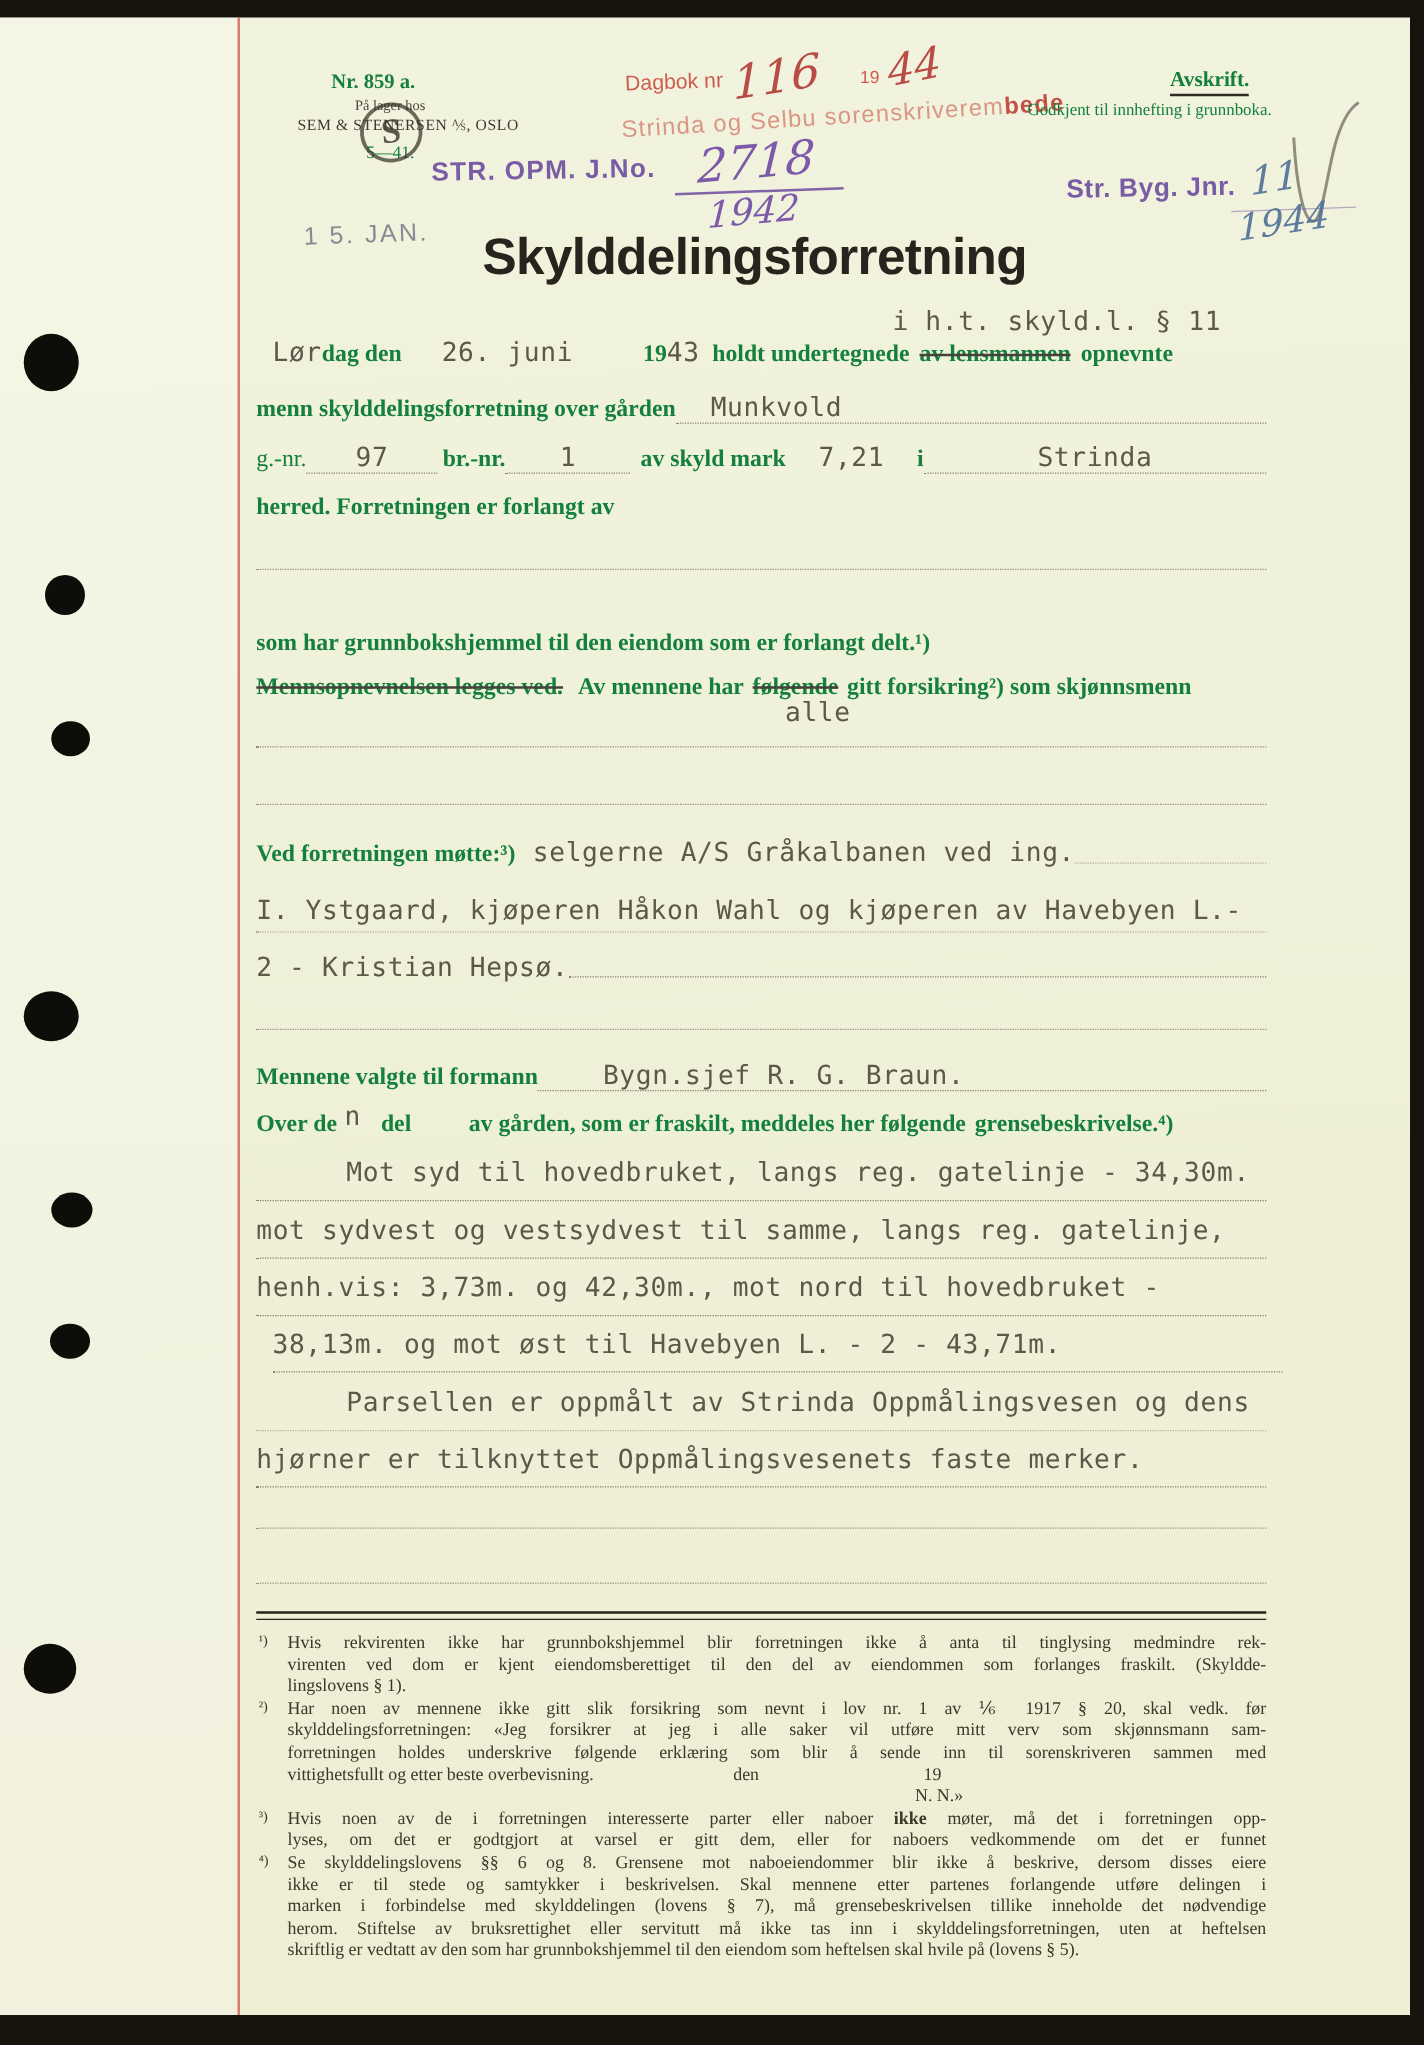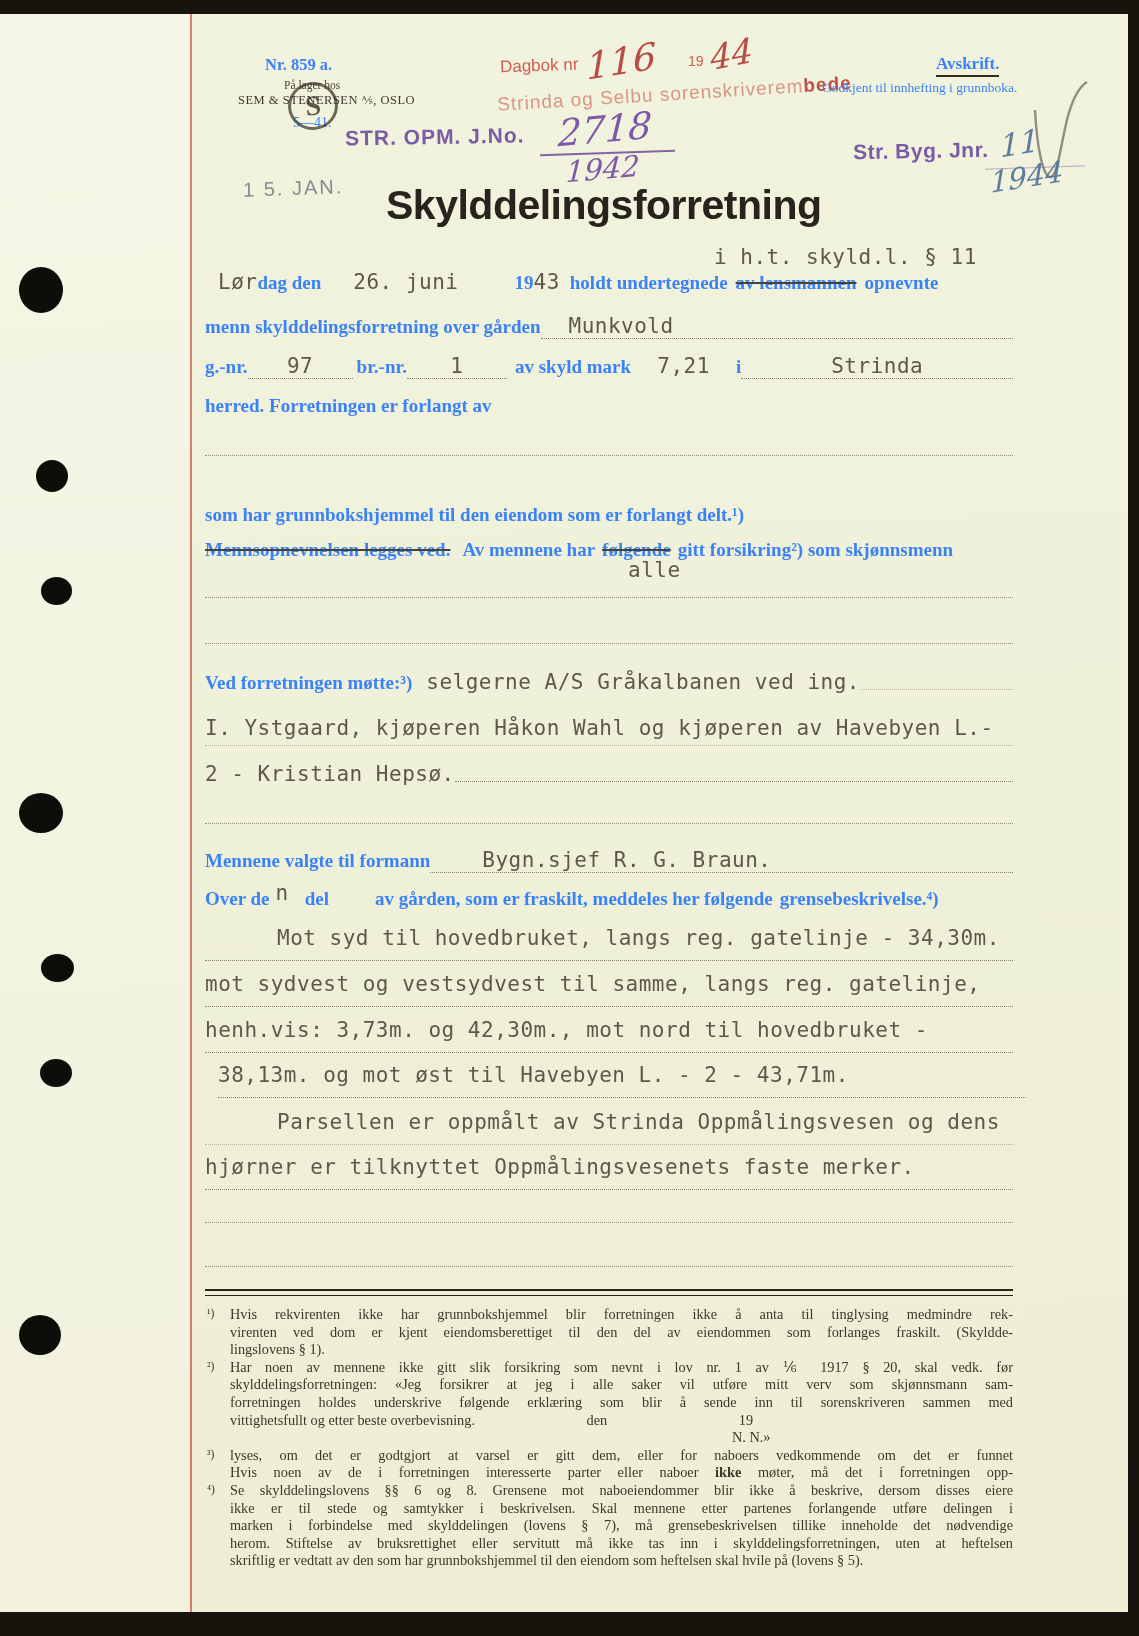--- a/index.html
+++ b/index.html
@@ -9,21 +9,21 @@
     font-family:"Liberation Serif","DejaVu Serif",serif;
   }
   .sheet{
     position:absolute;left:0;top:14px;width:1128px;height:1598px;
     background:linear-gradient(178deg,#f2f3de 0%,#eff0d8 55%,#edeed4 100%);
   }
   .margin-strip{position:absolute;left:0;top:14px;width:190px;height:1598px;background:rgba(255,255,255,0.22);}
   .redline{position:absolute;left:190px;top:14px;width:2px;height:1598px;background:rgba(213,92,82,0.8);}
   .hole{position:absolute;background:#0e0d0a;border-radius:50%;}
   .abs{position:absolute;}
-  .print{font-family:"Liberation Serif","DejaVu Serif",serif;color:#3b82f6;font-size:19px;white-space:nowrap;}
+  .print{font-family:"Liberation Serif","DejaVu Serif",serif;color:#15803d;font-size:19px;white-space:nowrap;}
   .typed{font-family:"DejaVu Sans Mono","Liberation Mono",monospace;color:#5c594b;font-size:21px;letter-spacing:0.5px;white-space:nowrap;}
   .strike{text-decoration:line-through;text-decoration-thickness:2.2px;text-decoration-color:#45423a;}
   .row{display:flex;align-items:baseline;}
   .fill{flex:1;}
   .dotb{border-bottom:1.6px dotted rgba(108,104,86,0.8);}
   .dotline{position:absolute;left:205px;width:808px;border-top:1.6px dotted rgba(108,104,86,0.7);}
   .vbox{text-align:center;}
   .title{font-family:"Liberation Sans","DejaVu Sans",sans-serif;font-weight:bold;color:#26241c;font-size:41px;letter-spacing:-0.5px;white-space:nowrap;}
   .stamp-red{font-family:"Liberation Sans","DejaVu Sans",sans-serif;color:rgba(201,72,58,0.88);white-space:nowrap;}
   .stamp-purple{font-family:"Liberation Sans","DejaVu Sans",sans-serif;font-weight:bold;color:rgba(109,74,158,0.9);white-space:nowrap;}
@@ -105,21 +105,21 @@
   <span class="print strike" style="margin-left:8px;font-weight:bold;">av lensmannen</span>
   <span class="print" style="margin-left:8px;font-weight:bold;">opnevnte</span>
 </div>
 
 <div class="abs row" style="left:205px;top:314px;width:808px;">
   <span class="print" style="font-weight:bold;">menn skylddelingsforretning over gården</span>
   <span class="typed fill dotb" style="padding-left:28px;">Munkvold</span>
 </div>
 
 <div class="abs row" style="left:205px;top:354px;width:808px;">
-  <span class="print" style="font-weight:bold;">g.-nr.</span>
+  <span class="print" style="font-weight:normal;">g.-nr.</span>
   <span class="typed vbox dotb" style="width:105px;">97</span>
   <span class="print" style="font-weight:bold;margin-left:4px;">br.-nr.</span>
   <span class="typed vbox dotb" style="width:100px;">1</span>
   <span class="print" style="font-weight:bold;margin-left:8px;">av skyld mark</span>
   <span class="typed vbox" style="width:105px;">7,21</span>
   <span class="print" style="font-weight:bold;">i</span>
   <span class="typed vbox fill dotb">Strinda</span>
 </div>
 
 <div class="abs row" style="left:205px;top:395px;width:808px;">
@@ -193,22 +193,22 @@
     <div class="fn-line">forretningen holdes underskrive følgende erklæring som blir å sende inn til sorenskriveren sammen med</div>
     <div class="fn-line last">
       <span>vittighetsfullt og etter beste overbevisning.</span>
       <span style="margin-left:108px;">den</span>
       <span style="margin-left:128px;">19</span>
     </div>
     <div class="fn-line last" style="padding-left:502px;">N. N.»</div>
   </div>
   <div class="fn">
     <span class="marker">³)</span>
+    <div class="fn-line"><span>Hvis noen av de i forretningen interesserte parter eller naboer </span><span class="fnb">ikke</span><span> møter, må det i forretningen opp-</span></div>
     <div class="fn-line">lyses, om det er godtgjort at varsel er gitt dem, eller for naboers vedkommende om det er funnet</div>
-    <div class="fn-line"><span>Hvis noen av de i forretningen interesserte parter eller naboer </span><span class="fnb">ikke</span><span> møter, må det i forretningen opp-</span></div>
   </div>
   <div class="fn">
     <span class="marker">⁴)</span>
     <div class="fn-line">Se skylddelingslovens §§ 6 og 8. Grensene mot naboeiendommer blir ikke å beskrive, dersom disses eiere</div>
     <div class="fn-line">ikke er til stede og samtykker i beskrivelsen. Skal mennene etter partenes forlangende utføre delingen i</div>
     <div class="fn-line">marken i forbindelse med skylddelingen (lovens § 7), må grensebeskrivelsen tillike inneholde det nødvendige</div>
     <div class="fn-line">herom. Stiftelse av bruksrettighet eller servitutt må ikke tas inn i skylddelingsforretningen, uten at heftelsen</div>
     <div class="fn-line last">skriftlig er vedtatt av den som har grunnbokshjemmel til den eiendom som heftelsen skal hvile på (lovens § 5).</div>
   </div>
 </div>

